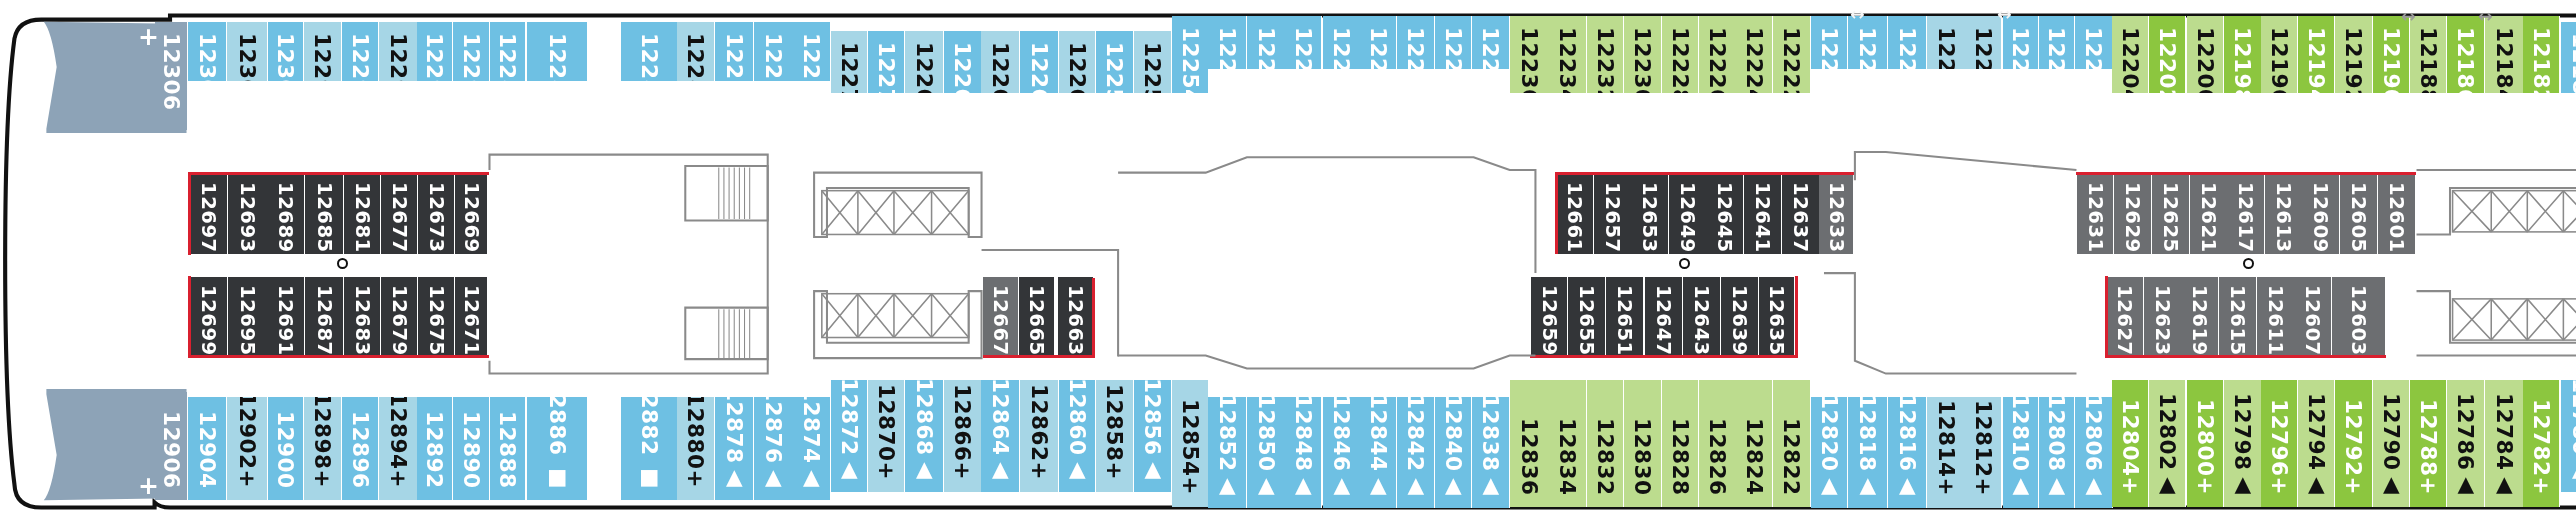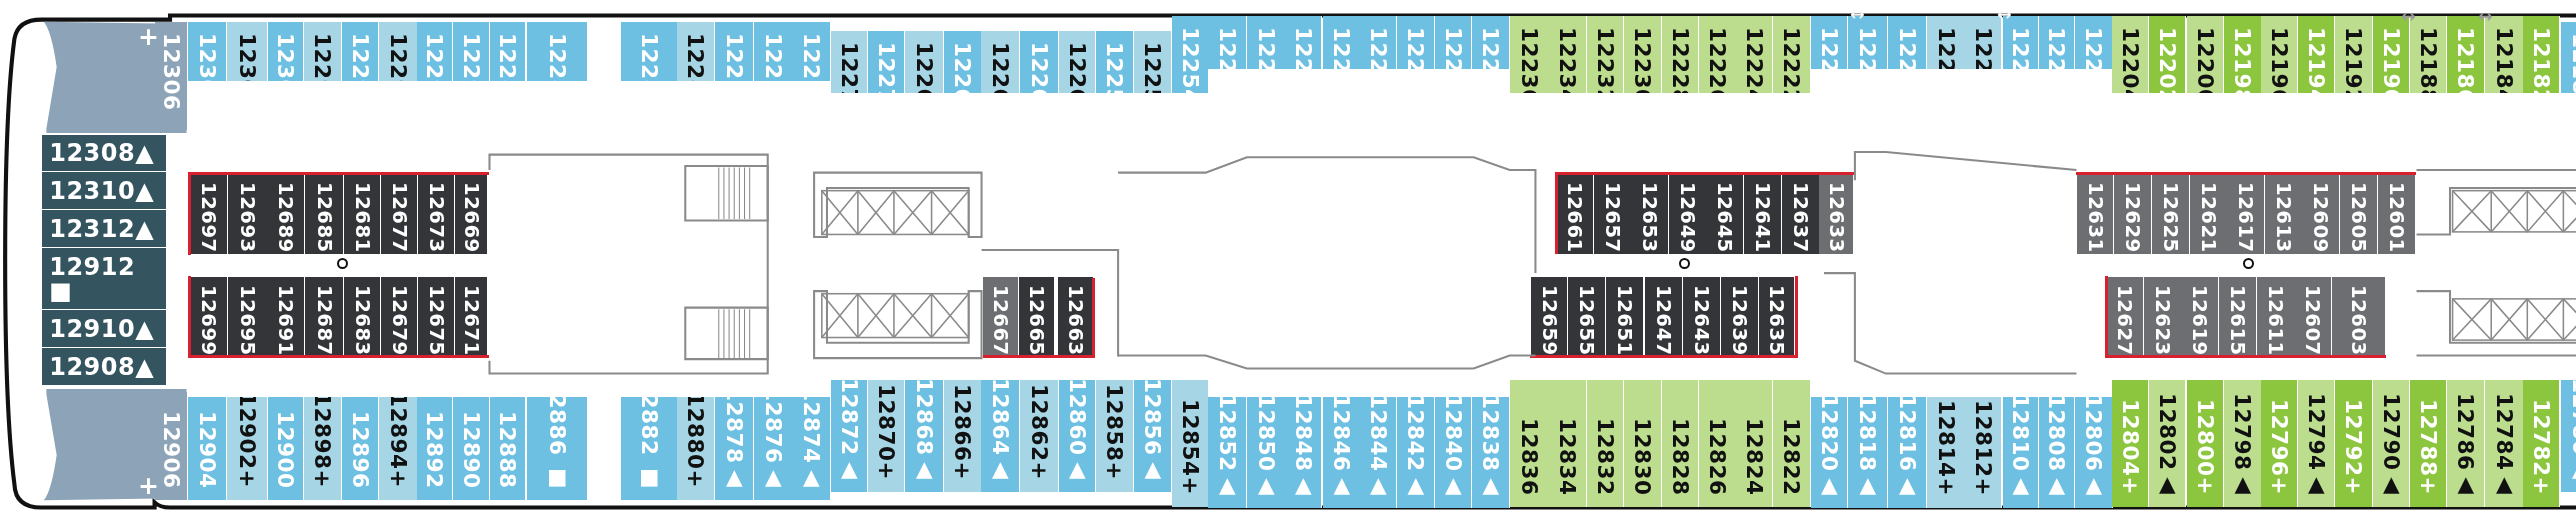--- a/index.html
+++ b/index.html
@@ -44,41 +44,20 @@
 
   <div class="cabin c-steel" style="left:155px;top:21.6px;width:32px;height:108px;border:none;">
     <span class="lbl wt">12306</span>
   </div>
   <span style="position:absolute;left:138px;top:21.6px;font-size:25px;font-weight:bold;color:#fff;">+</span>
   <div class="cabin bot c-steel" style="left:155px;top:392px;width:32px;height:108px;border:none;">
     <span class="lbl wt">12906</span>
   </div>
   <span style="position:absolute;left:138px;top:471px;font-size:25px;font-weight:bold;color:#fff;">+</span>
 
-  <div id="aft-stack" style="position:absolute;left:42px;top:135px;width:124px;">
-    <div class="cabin horiz c-slate" style="position:relative;width:124px;height:37px;">
-        <span class="lbl wt">12308▲</span>
-      </div>
-    <div class="cabin horiz c-slate" style="position:relative;width:124px;height:38px;">
-        <span class="lbl wt">12310▲</span>
-      </div>
-    <div class="cabin horiz c-slate" style="position:relative;width:124px;height:38px;">
-        <span class="lbl wt">12312▲</span>
-      </div>
-    <div class="cabin horiz c-slate" style="position:relative;width:124px;height:62px;flex-direction:column;align-items:flex-start;justify-content:center;">
-      <span class="lbl wt">12912</span>
-      <span class="lbl wt symbol" style="margin-left:7.2px;">■</span>
-    </div>
-    <div class="cabin horiz c-slate" style="position:relative;width:124px;height:38px;">
-        <span class="lbl wt">12910▲</span>
-      </div>
-    <div class="cabin horiz c-slate" style="position:relative;width:124px;height:38px;">
-        <span class="lbl wt">12908▲</span>
-      </div>
-  </div>
 
   <div id="top-row">
       <div class="cabin c-blue" style="left: 188px; top: 21.6px; width: 39px; height: 59px;">
         <span class="lbl wt">12304</span>
       </div>
       <div class="cabin c-pale" style="left: 227px; top: 21.6px; width: 41px; height: 59px;">
         <span class="lbl bk">12302+</span>
       </div>
       <div class="cabin c-blue" style="left: 268px; top: 21.6px; width: 36px; height: 59px;">
         <span class="lbl wt">12300</span>

